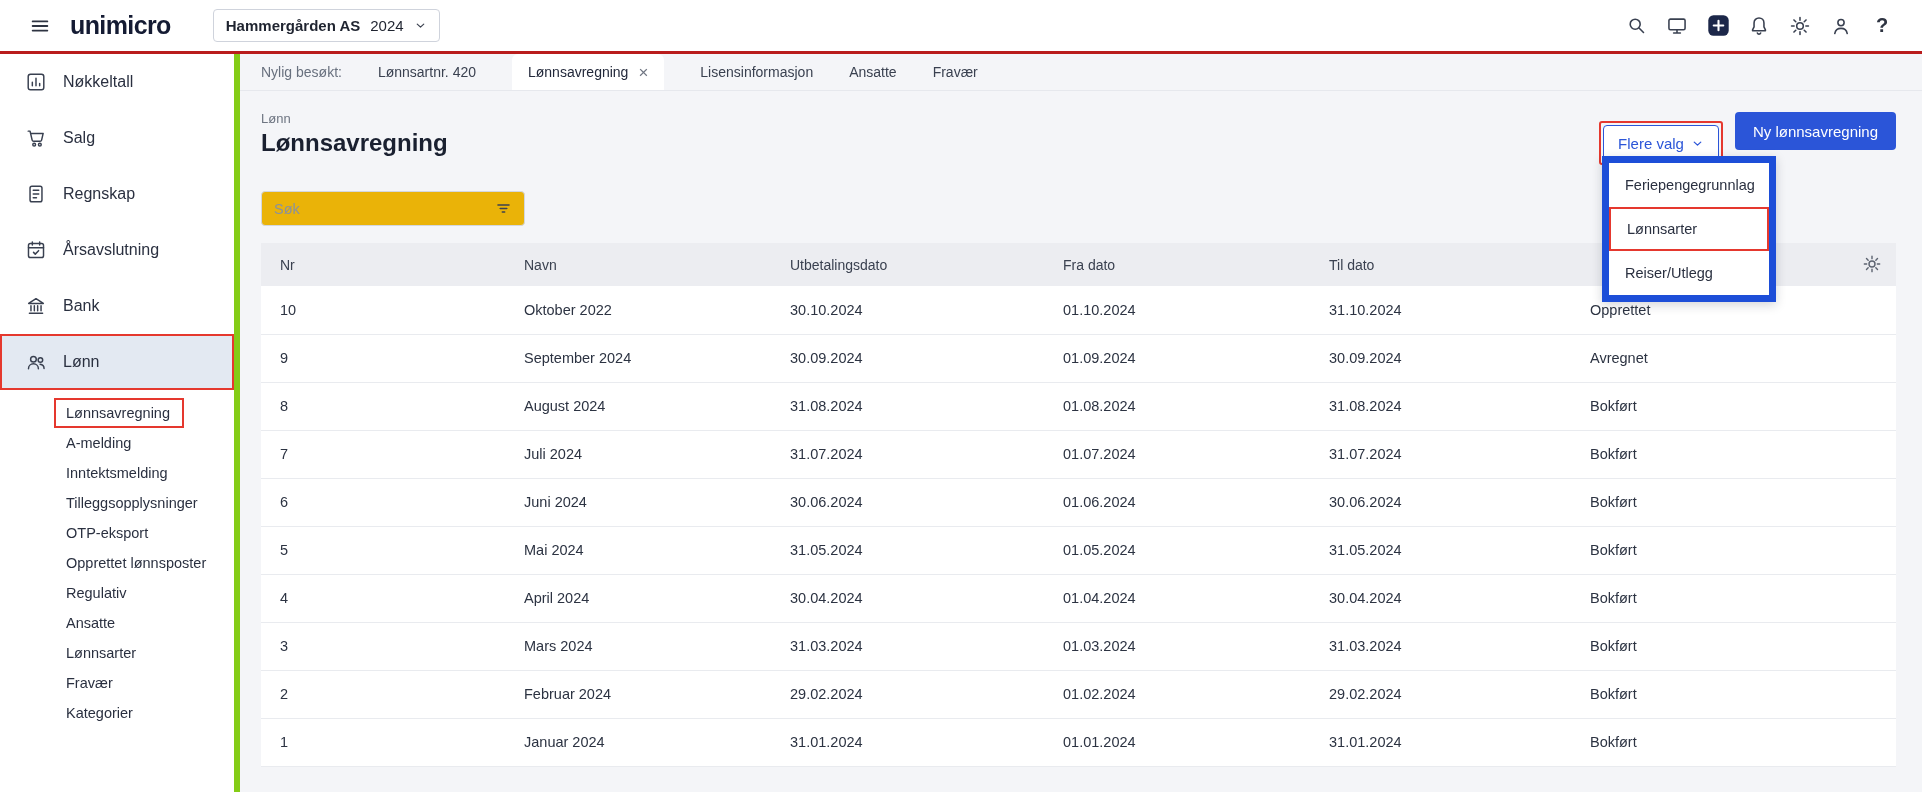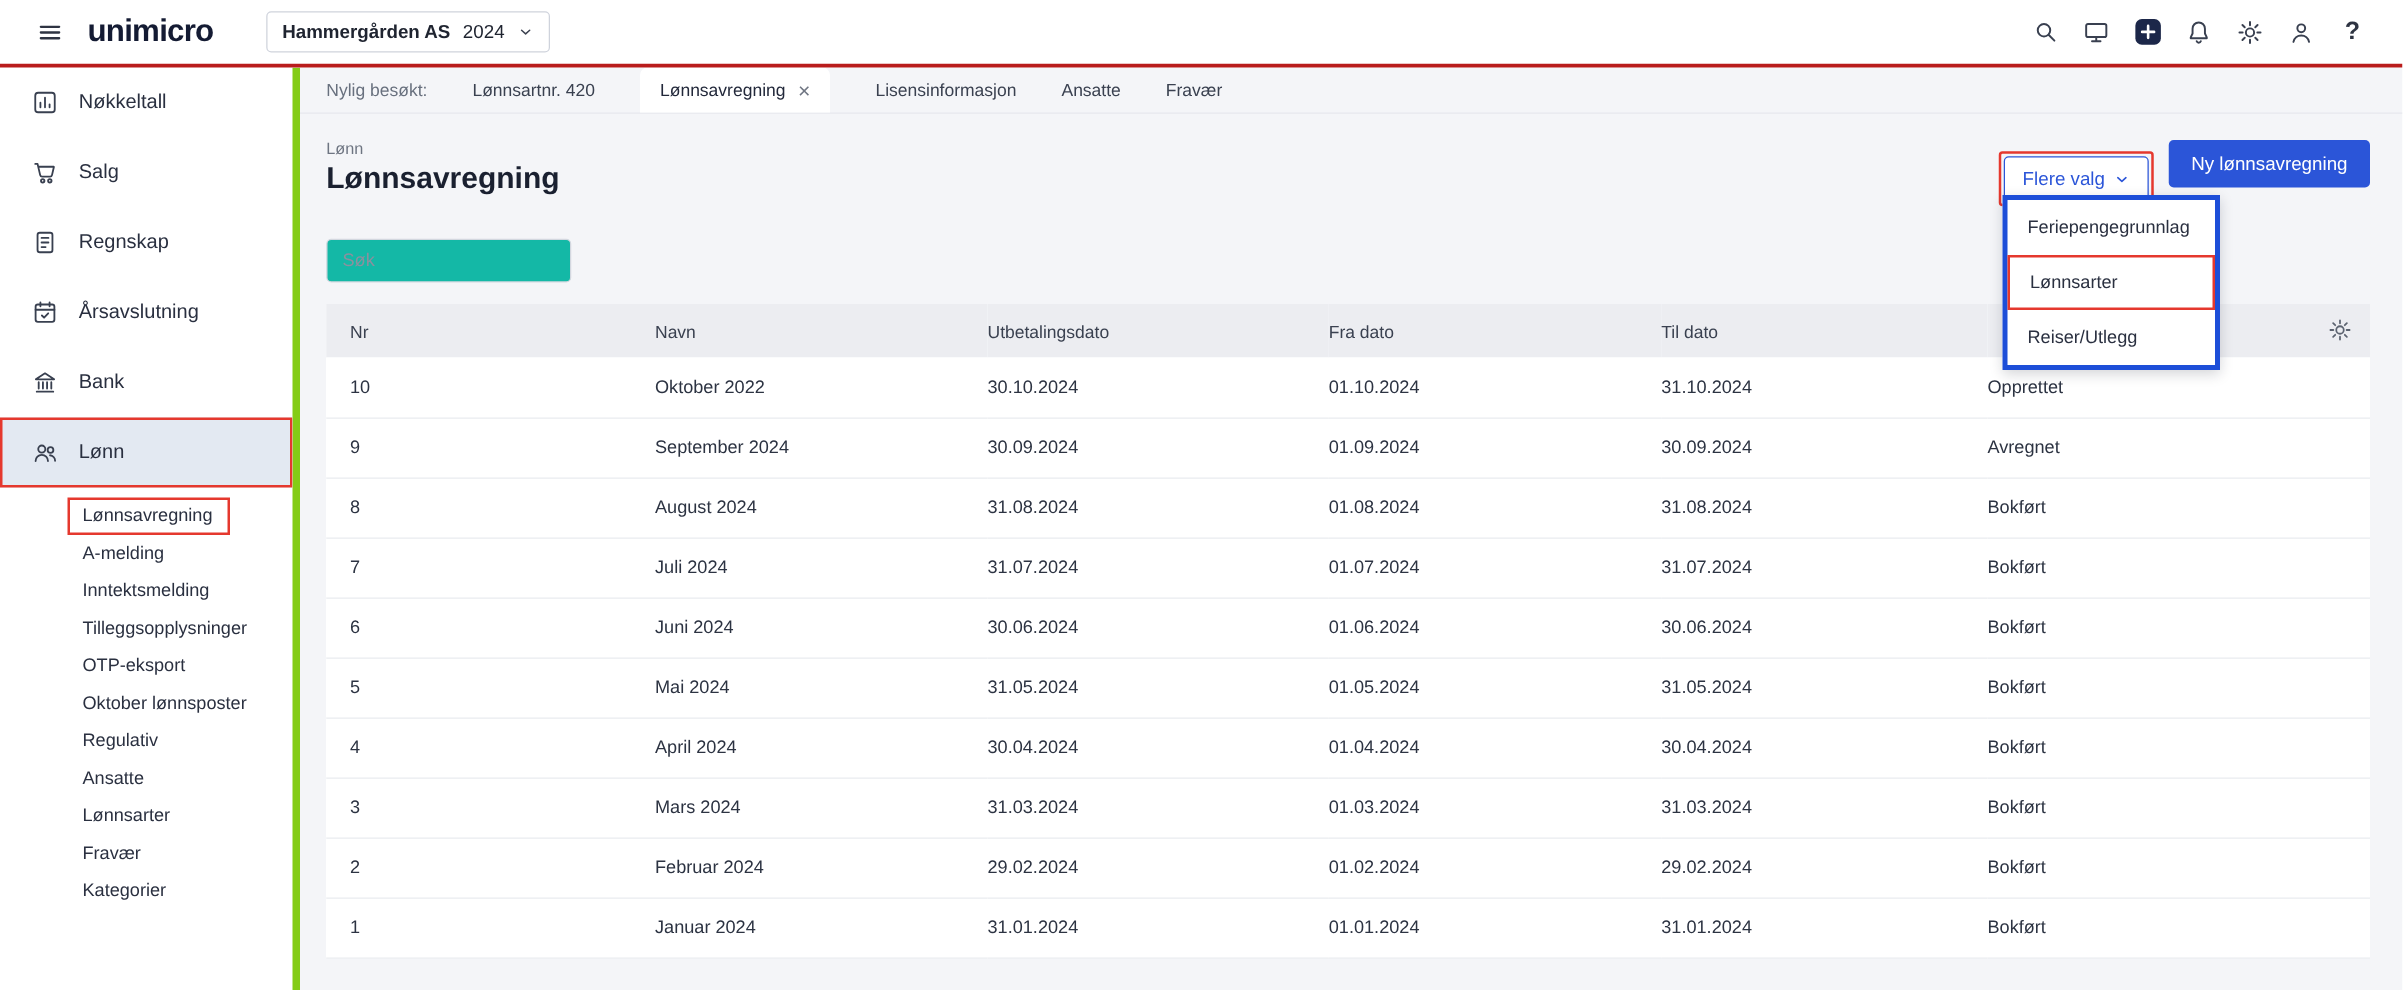--- a/index.html
+++ b/index.html
@@ -73,42 +73,42 @@
     font-size:15px; font-weight:500; cursor:pointer; font-family:inherit;
   }
   .btn-primary {
     height:38px; display:flex; align-items:center; padding:0 18px; margin-top:1px;
     background:#2b55d8; color:#fff; border:none; border-radius:4px;
     font-size:15px; font-weight:500; cursor:pointer; font-family:inherit;
   }
 
   .toolbar { margin:26px 0 0 21px; display:flex; }
   .search-combo {
-    width:196px; height:35px; background:#14b8a6; border:1px solid #d3d7df; border-radius:4px;
+    width:264px; height:35px; background:#eab308; border:1px solid #d3d7df; border-radius:4px;
     display:flex; align-items:center; overflow:hidden;
   }
   .search-combo input {
     flex:1; border:none; outline:none; height:100%; padding:0 12px;
     font-size:14.5px; color:#2c3342; font-family:inherit; background:transparent;
   }
   .search-combo input::placeholder { color:#8a919e; }
   .filter-btn { width:42px; height:100%; display:flex; align-items:center; justify-content:center; cursor:pointer; }
 
   .table-wrap { position:relative; margin:17px 26px 0 21px; background:#fff; }
   table { width:100%; border-collapse:collapse; table-layout:fixed; }
   thead tr { background:#ecedf1; height:43px; }
   th { text-align:left; font-weight:400; font-size:14px; color:#3a4150; padding:0; }
   th:first-child, td:first-child { padding-left:19px; }
   tbody tr { height:48px; background:#fff; border-bottom:1px solid #e9ebef; cursor:pointer; }
   td { font-size:14.5px; color:#2c3342; padding:0; }
   .table-gear { position:absolute; top:11px; right:14px; z-index:5; cursor:pointer; }
 
   .dropdown {
     position:absolute; left:1362px; top:102px; width:174px; background:#fff;
-    border:4px solid #1d4ed8; box-shadow:0 3px 10px rgba(15,20,40,0.18); z-index:50;
+    border:7px solid #1d4ed8; box-shadow:0 3px 10px rgba(15,20,40,0.18); z-index:50;
   }
   .dropdown-item { height:44px; display:flex; align-items:center; padding:0 16px; font-size:14.5px; color:#2a3040; cursor:pointer; }
   .dropdown-item.annotated { border:2px solid #e5382e; }
 </style>
 </head>
 <body>
 
 <header class="topbar">
   <span class="icon-btn">
     <svg width="22" height="22" viewBox="0 0 24 24" fill="none" stroke="#2e3442" stroke-width="2" stroke-linecap="round">
@@ -225,21 +225,21 @@
         </span>
       <span>Lønn</span>
     </div>
 
     <div class="sub-list">
       <div class="sub-item annotated">Lønnsavregning</div>
       <div class="sub-item">A-melding</div>
       <div class="sub-item">Inntektsmelding</div>
       <div class="sub-item">Tilleggsopplysninger</div>
       <div class="sub-item">OTP-eksport</div>
-      <div class="sub-item">Oktober lønnsposter</div>
+      <div class="sub-item">Opprettet lønnsposter</div>
       <div class="sub-item">Regulativ</div>
       <div class="sub-item">Ansatte</div>
       <div class="sub-item">Lønnsarter</div>
       <div class="sub-item">Fravær</div>
       <div class="sub-item">Kategorier</div>
     </div>
   </nav>
 </aside>
 
 <main class="main">

